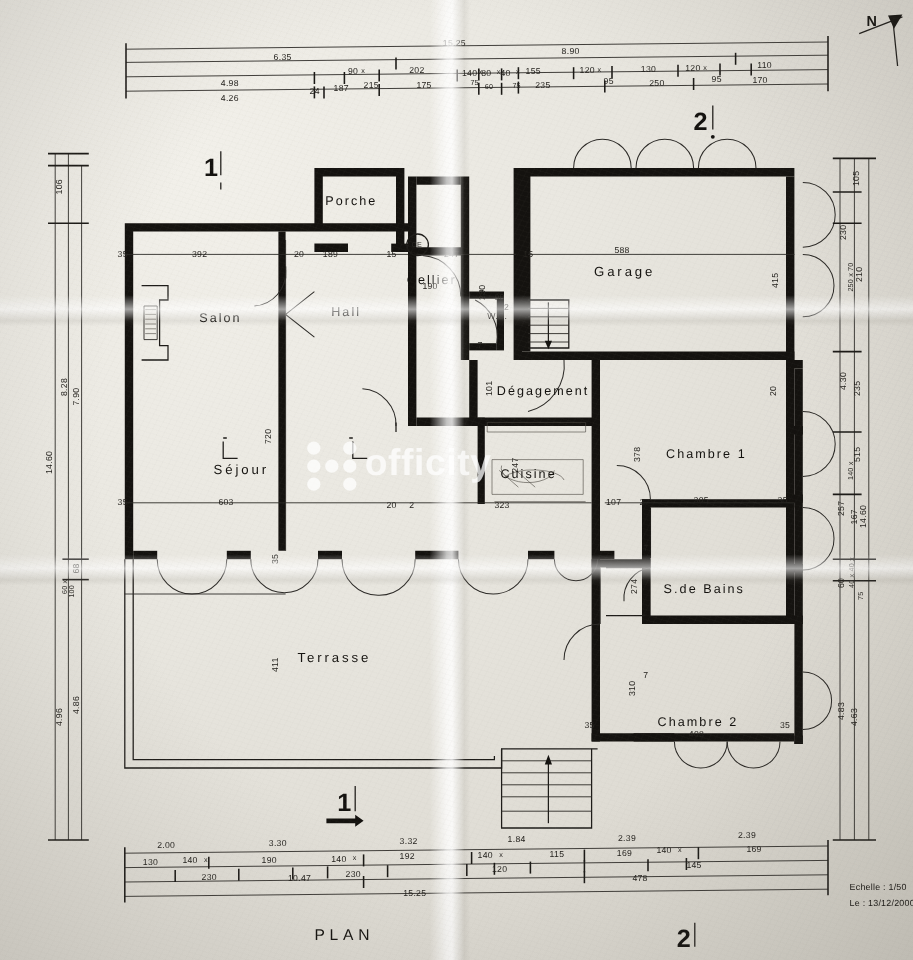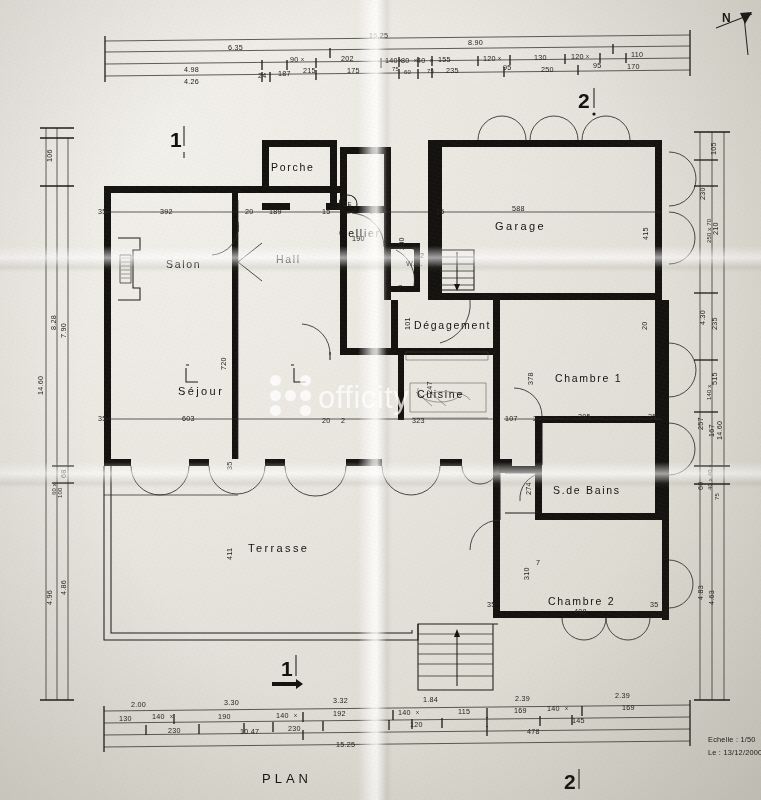--- a/index.html
+++ b/index.html
@@ -55,24 +55,25 @@
   .rmbig{ font-size:11px;   letter-spacing:2.4px; }
   .dim  { font-size:7.2px;  letter-spacing:.25px; fill:#23211d; }
   .dimS { font-size:6.0px;  letter-spacing:.15px; fill:#2a2824; }
   .secmk{ font-size:21px; font-weight:bold; }
   .title{ font-size:13px; letter-spacing:4px; }
   .leg  { font-size:7.4px; letter-spacing:.2px; }
   .north{ font-size:12px; font-weight:bold; letter-spacing:.5px; }
 
   
   #watermark {
-    position:absolute; left:270px; top:368px;
+    position:absolute; left:256px; top:368px;
     width:240px; height:48px; pointer-events:none;
-    display:flex; align-items:flex-end; gap:7px;
+    display:flex; align-items:flex-start; gap:7px;
     opacity:.80;
+    font-weight:bold;
   }
   .wm-dots { display:grid; grid-template-columns:repeat(3,11px); grid-template-rows:repeat(3,11px); gap:4px; }
   .wm-dots i { display:block; width:11px; height:11px; border-radius:50%; background:rgba(255,255,255,.92); }
   .wm-dots i.off { background:transparent; }
   .wm-text { font-size:31px; color:rgba(255,255,255,.93); letter-spacing:.5px; font-family:"Liberation Sans", sans-serif; }
 </style>
 </head>
 <body>
 
 <div id="sheet">

